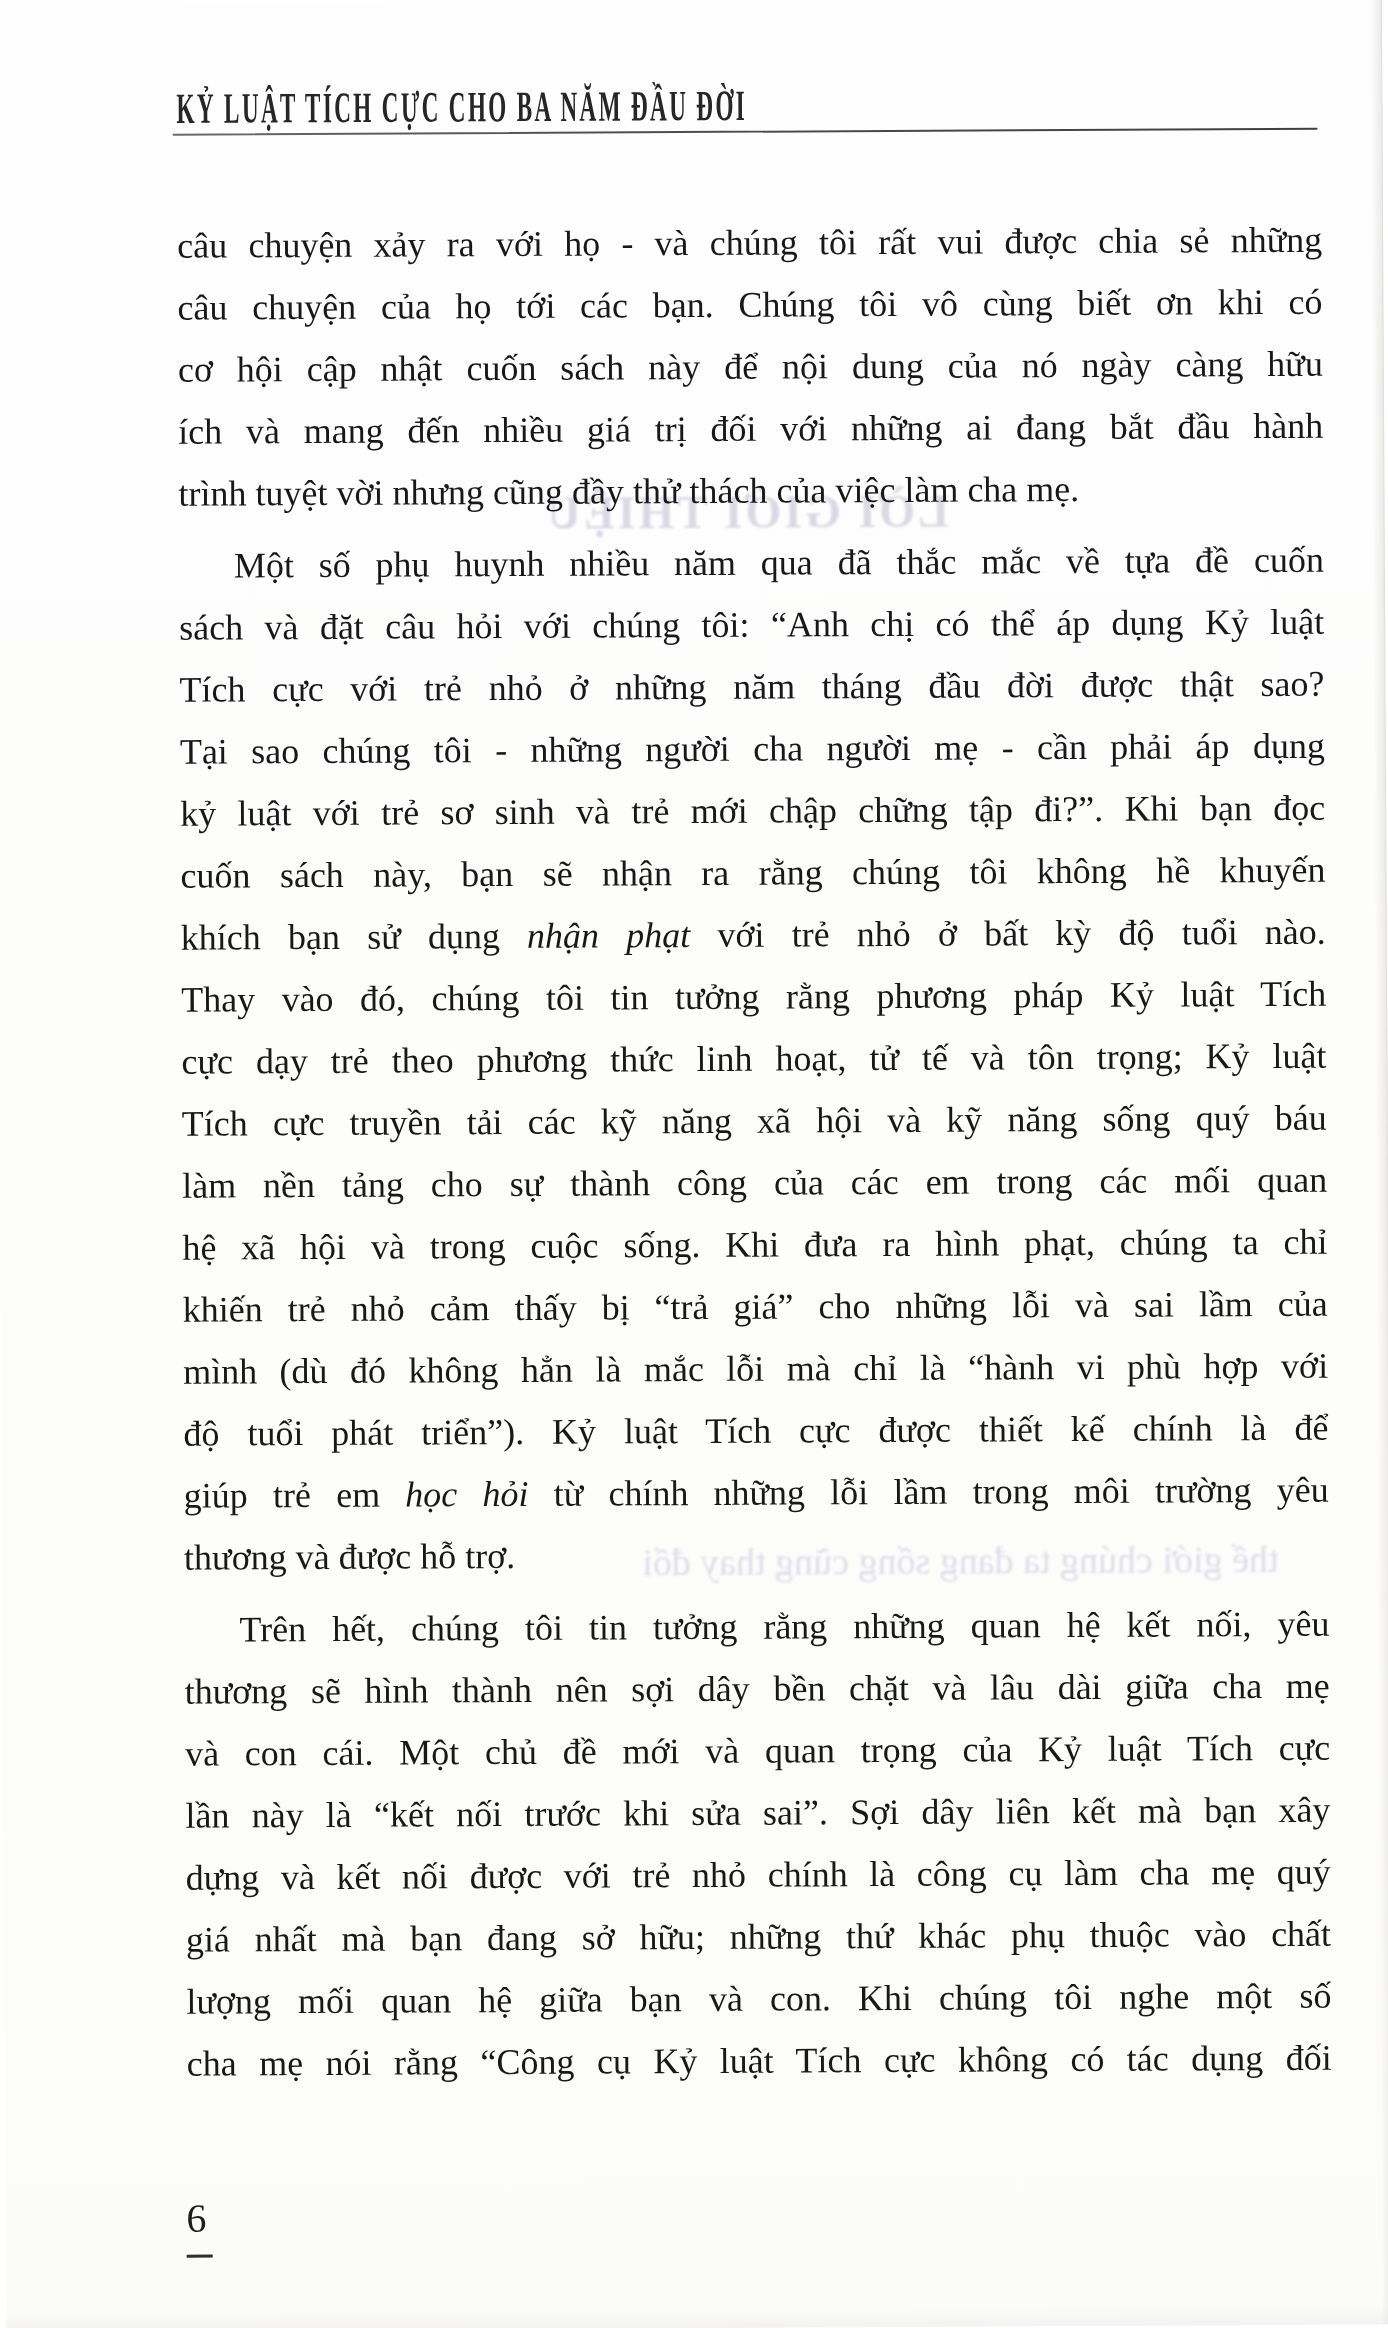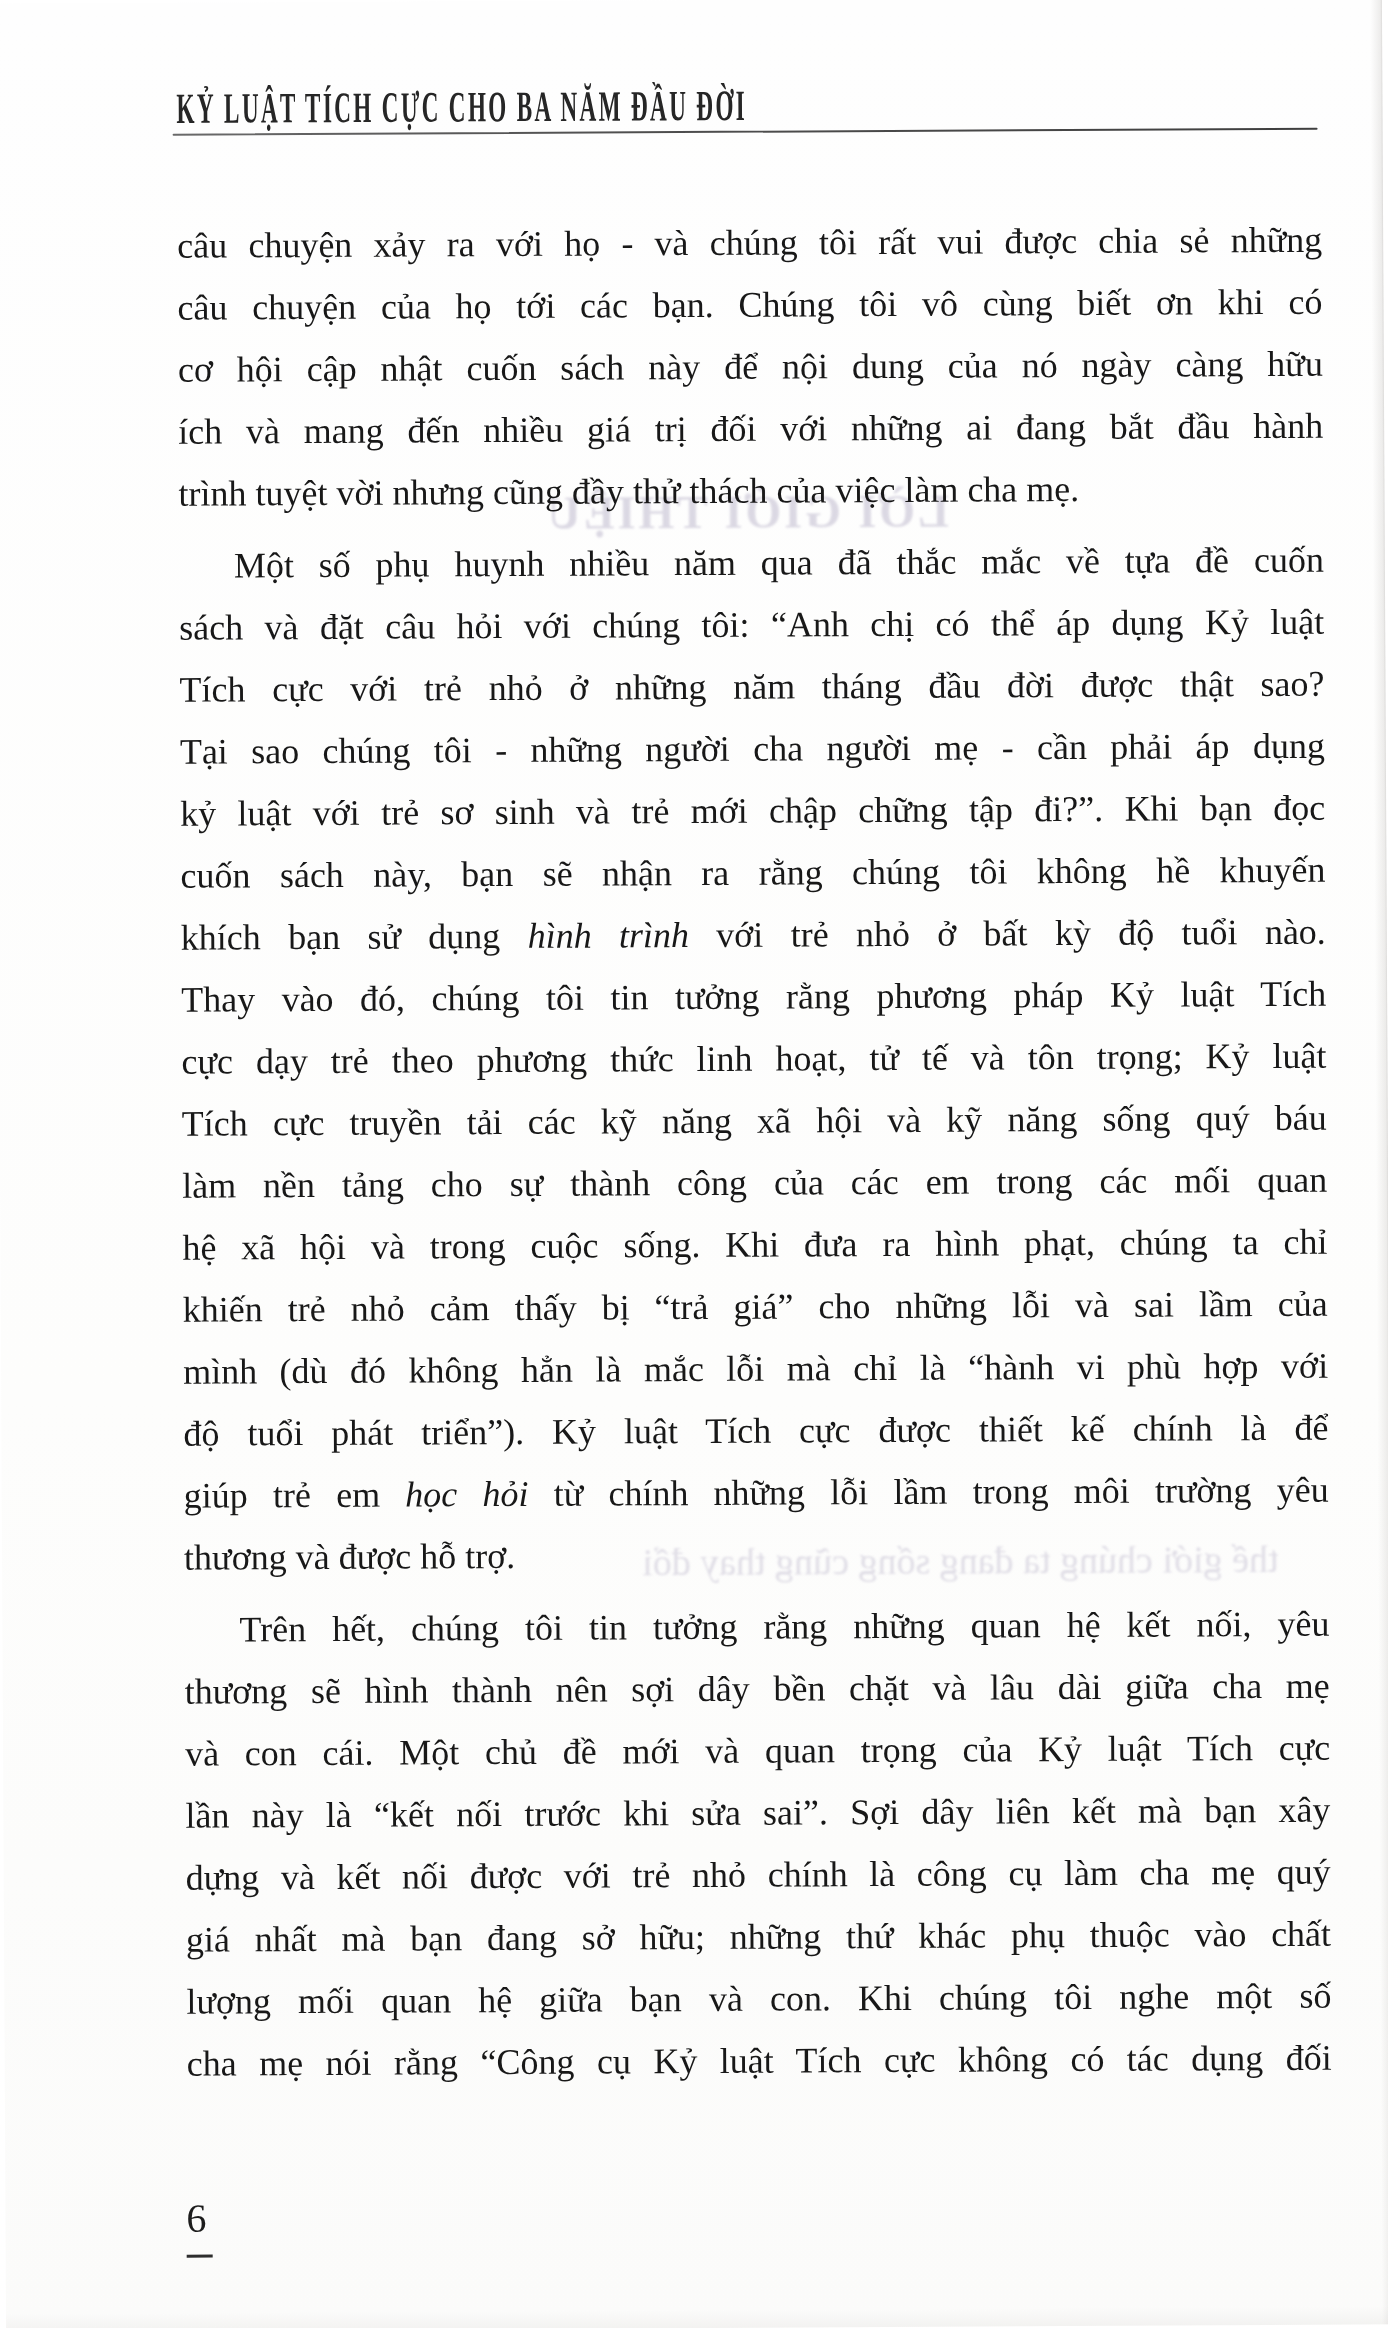--- a/index.html
+++ b/index.html
@@ -93,21 +93,21 @@
         <div class="line just"><span>ích và mang đến nhiều giá trị đối với những ai đang bắt đầu hành</span></div>
         <div class="line"><span>trình tuyệt vời nhưng cũng đầy thử thách của việc làm cha mẹ.</span></div>
       </div>
       <div class="para">
         <div class="line just first"><span>Một số phụ huynh nhiều năm qua đã thắc mắc về tựa đề cuốn</span></div>
         <div class="line just"><span>sách và đặt câu hỏi với chúng tôi: “Anh chị có thể áp dụng Kỷ luật</span></div>
         <div class="line just"><span>Tích cực với trẻ nhỏ ở những năm tháng đầu đời được thật sao?</span></div>
         <div class="line just"><span>Tại sao chúng tôi - những người cha người mẹ - cần phải áp dụng</span></div>
         <div class="line just"><span>kỷ luật với trẻ sơ sinh và trẻ mới chập chững tập đi?”. Khi bạn đọc</span></div>
         <div class="line just"><span>cuốn sách này, bạn sẽ nhận ra rằng chúng tôi không hề khuyến</span></div>
-        <div class="line just"><span>khích bạn sử dụng </span><span class="it">hình trình</span><span> với trẻ nhỏ ở bất kỳ độ tuổi nào.</span></div>
+        <div class="line just"><span>khích bạn sử dụng </span><span class="it">nhận phạt</span><span> với trẻ nhỏ ở bất kỳ độ tuổi nào.</span></div>
         <div class="line just"><span>Thay vào đó, chúng tôi tin tưởng rằng phương pháp Kỷ luật Tích</span></div>
         <div class="line just"><span>cực dạy trẻ theo phương thức linh hoạt, tử tế và tôn trọng; Kỷ luật</span></div>
         <div class="line just"><span>Tích cực truyền tải các kỹ năng xã hội và kỹ năng sống quý báu</span></div>
         <div class="line just"><span>làm nền tảng cho sự thành công của các em trong các mối quan</span></div>
         <div class="line just"><span>hệ xã hội và trong cuộc sống. Khi đưa ra hình phạt, chúng ta chỉ</span></div>
         <div class="line just"><span>khiến trẻ nhỏ cảm thấy bị “trả giá” cho những lỗi và sai lầm của</span></div>
         <div class="line just"><span>mình (dù đó không hẳn là mắc lỗi mà chỉ là “hành vi phù hợp với</span></div>
         <div class="line just"><span>độ tuổi phát triển”). Kỷ luật Tích cực được thiết kế chính là để</span></div>
         <div class="line just"><span>giúp trẻ em </span><span class="it">học hỏi</span><span> từ chính những lỗi lầm trong môi trường yêu</span></div>
         <div class="line"><span>thương và được hỗ trợ.</span></div>

